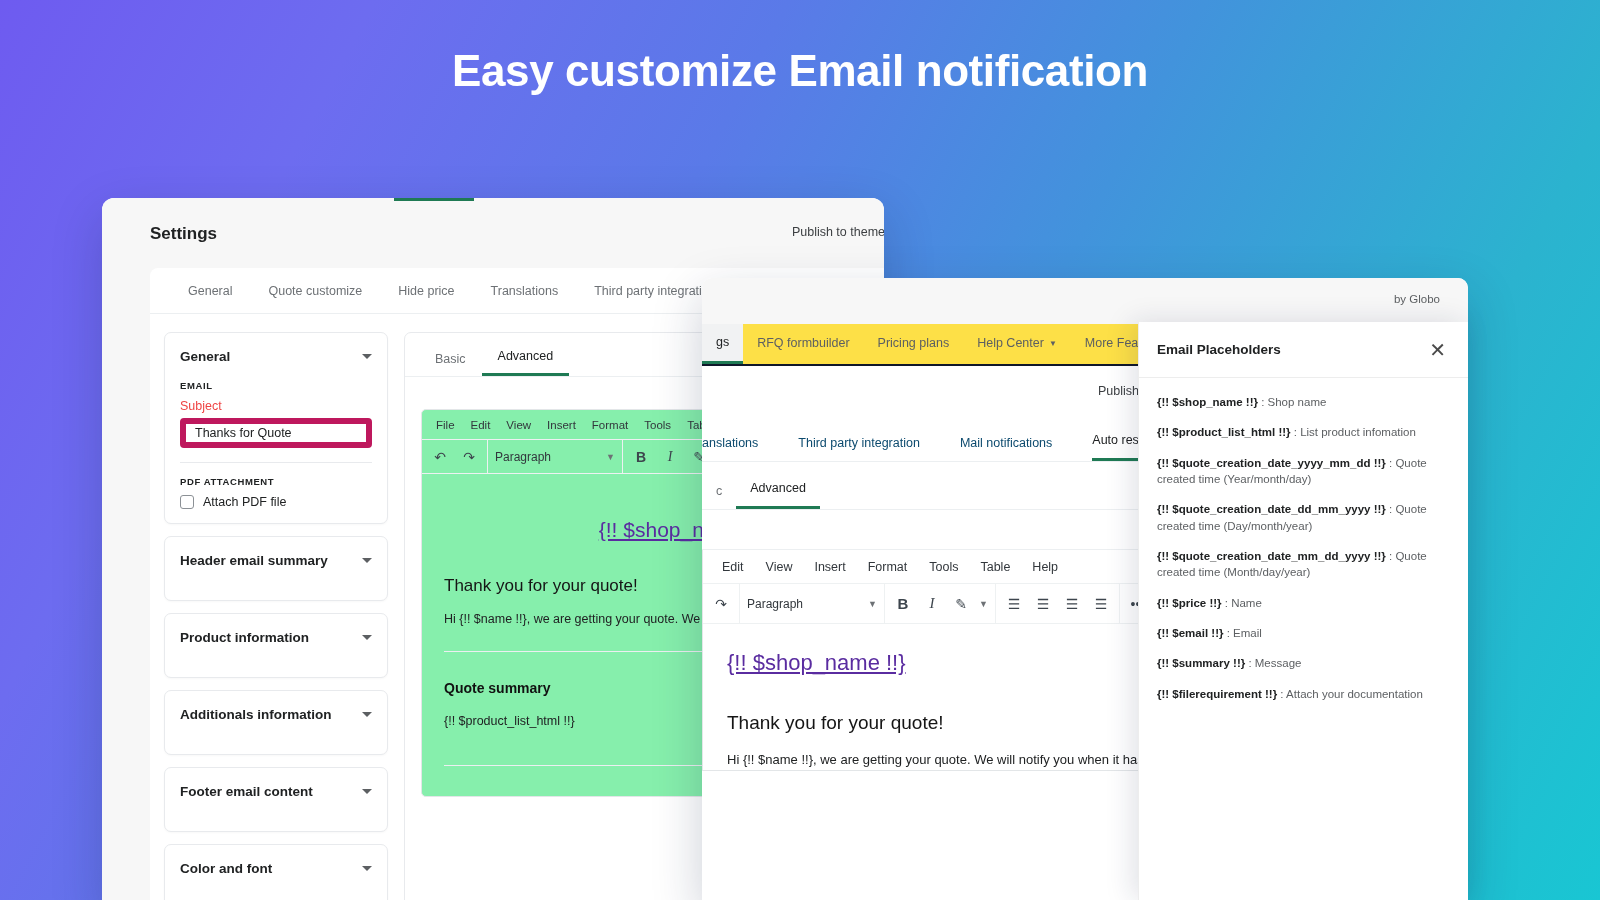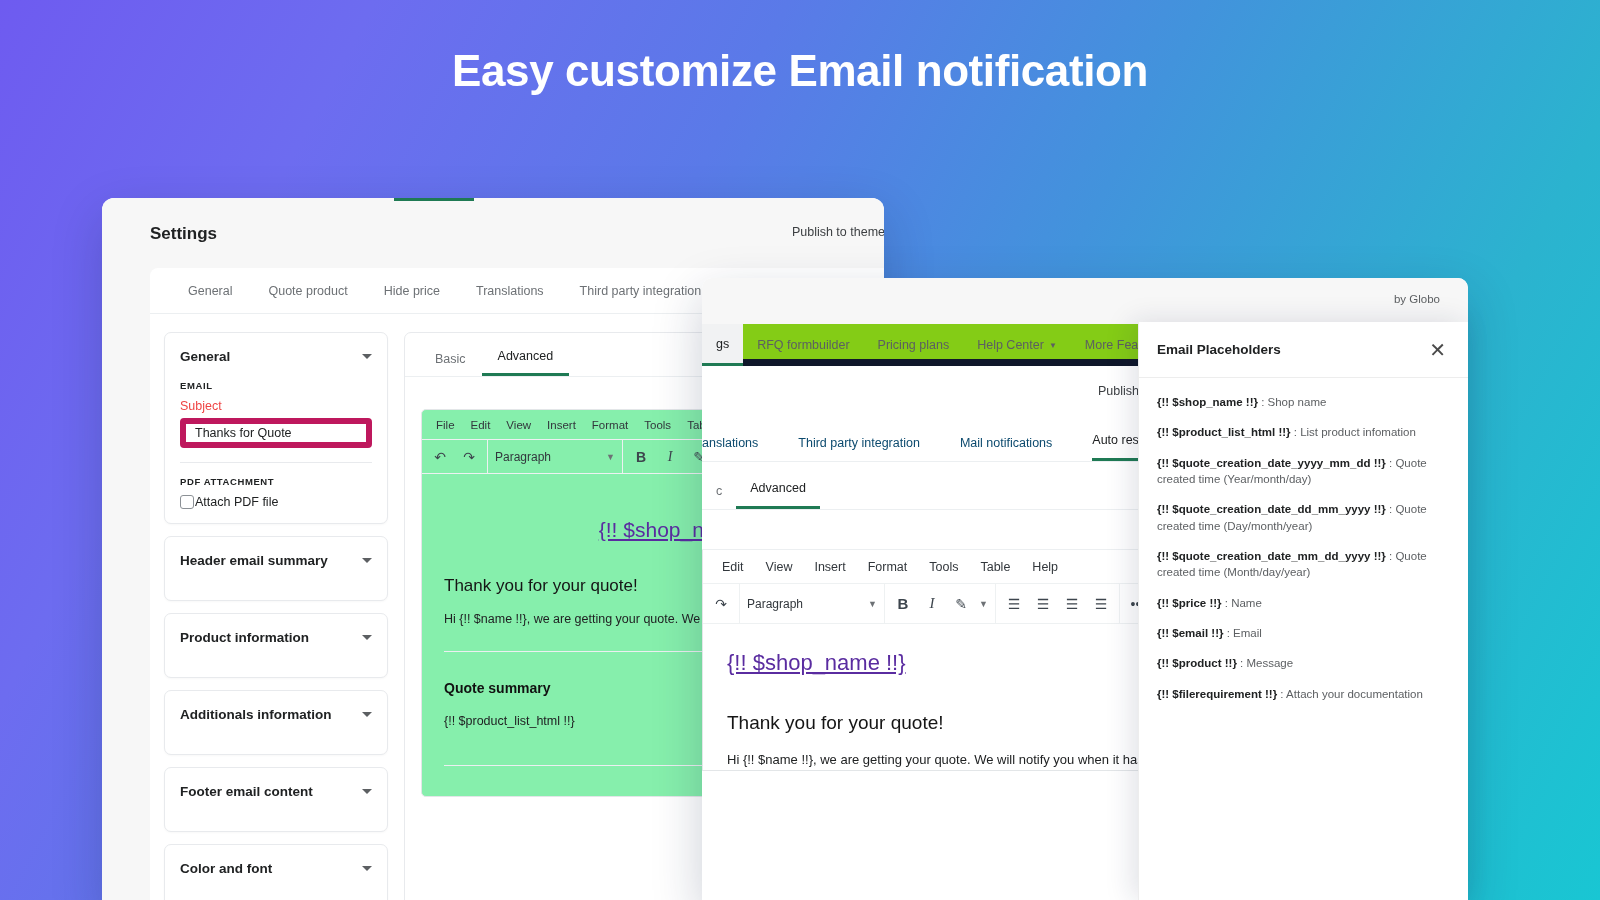--- a/index.html
+++ b/index.html
@@ -91,21 +91,21 @@
   }
   .field-label { font-size: 12.5px; color: #ef4444; margin-bottom: 5px; }
   .text-input {
     width: 100%; height: 30px;
     border: 6px solid #be185d; border-radius: 4px;
     font-size: 12.5px; color: #202223;
     padding: 0 9px; background: #fff;
     font-family: "Liberation Sans", sans-serif;
   }
   .acc-divider { height: 1px; background: #e8eaed; margin: 14px 0 13px 0; }
-  .checkrow { display: flex; align-items: center; gap: 1px; }
+  .checkrow { display: flex; align-items: center; gap: 9px; }
   .checkbox { width: 14px; height: 14px; border: 1.5px solid #8c9196; border-radius: 3px; background: #fff; }
   .checkrow .label { font-size: 12.5px; color: #202223; }
 
   
   .editor-card {
     width: 560px; background: #fff;
     border: 1px solid #e8eaed; border-radius: 7px;
     height: 600px; overflow: hidden;
   }
   .ed-tabrow { display: flex; align-items: flex-end; height: 44px; padding-left: 14px; border-bottom: 1px solid #eceff1; }
@@ -136,23 +136,23 @@
 
   
   #win-app {
     left: 702px; top: 278px;
     width: 766px; height: 622px;
     border-radius: 10px 10px 0 0;
   }
   .w2-topbar { height: 46px; background: #f7f7f7; position: relative; }
   .w2-byglobo { position: absolute; right: 28px; top: 15px; font-size: 11.5px; color: #5c5f62; }
   .w2-nav {
-    height: 42px; background: #84cc16;
-    display: flex; align-items: flex-start; padding-left: 0;
-    border-bottom: 7px solid #0f172a;
+    height: 42px; background: #fde047;
+    display: flex; align-items: flex-end; padding-left: 0;
+    border-bottom: 2px solid #0f172a;
   }
   .w2-nav .nav-item {
     font-size: 12.5px; color: #5c5f62; padding: 0 14px;
     height: 42px; display: flex; align-items: center; white-space: nowrap;
   }
   .w2-nav .nav-item.active {
     color: #202223; background: #f1f2f3; border-bottom: 3px solid #1f7a54;
   }
   .w2-nav .nav-item .dd { margin-left: 5px; font-size: 8px; color: #5c5f62; }
   .w2-body { background: #ffffff; height: 534px; position: relative; }
@@ -215,21 +215,21 @@
     <div class="w1-tabpip"></div>
     <div class="w1-title">Settings</div>
     <div class="w1-publish">Publish to theme</div>
   </div>
 
   <div class="w1-body">
     <div class="w1-card">
 
       <div class="w1-tabrow">
         <div class="tab">General</div>
-        <div class="tab">Quote product</div>
+        <div class="tab">Quote customize</div>
         <div class="tab">Hide price</div>
         <div class="tab">Translations</div>
         <div class="tab">Third party integration</div>
         <div class="tab">Mail notifications</div>
       </div>
 
       <div class="w1-cols">
 
         <div>
 
@@ -452,16 +452,16 @@
     <span class="ph-close">✕</span>
   </div>
   <div class="ph-list">
     <div class="ph-item"><b>{!! $shop_name !!}</b><span> : Shop name</span></div>
     <div class="ph-item"><b>{!! $product_list_html !!}</b><span> : List product infomation</span></div>
     <div class="ph-item"><b>{!! $quote_creation_date_yyyy_mm_dd !!}</b><span> : Quote created time (Year/month/day)</span></div>
     <div class="ph-item"><b>{!! $quote_creation_date_dd_mm_yyyy !!}</b><span> : Quote created time (Day/month/year)</span></div>
     <div class="ph-item"><b>{!! $quote_creation_date_mm_dd_yyyy !!}</b><span> : Quote created time (Month/day/year)</span></div>
     <div class="ph-item"><b>{!! $price !!}</b><span> : Name</span></div>
     <div class="ph-item"><b>{!! $email !!}</b><span> : Email</span></div>
-    <div class="ph-item"><b>{!! $product !!}</b><span> : Message</span></div>
+    <div class="ph-item"><b>{!! $summary !!}</b><span> : Message</span></div>
     <div class="ph-item"><b>{!! $filerequirement !!}</b><span> : Attach your documentation</span></div>
   </div>
 </div>
 
 </body></html>

